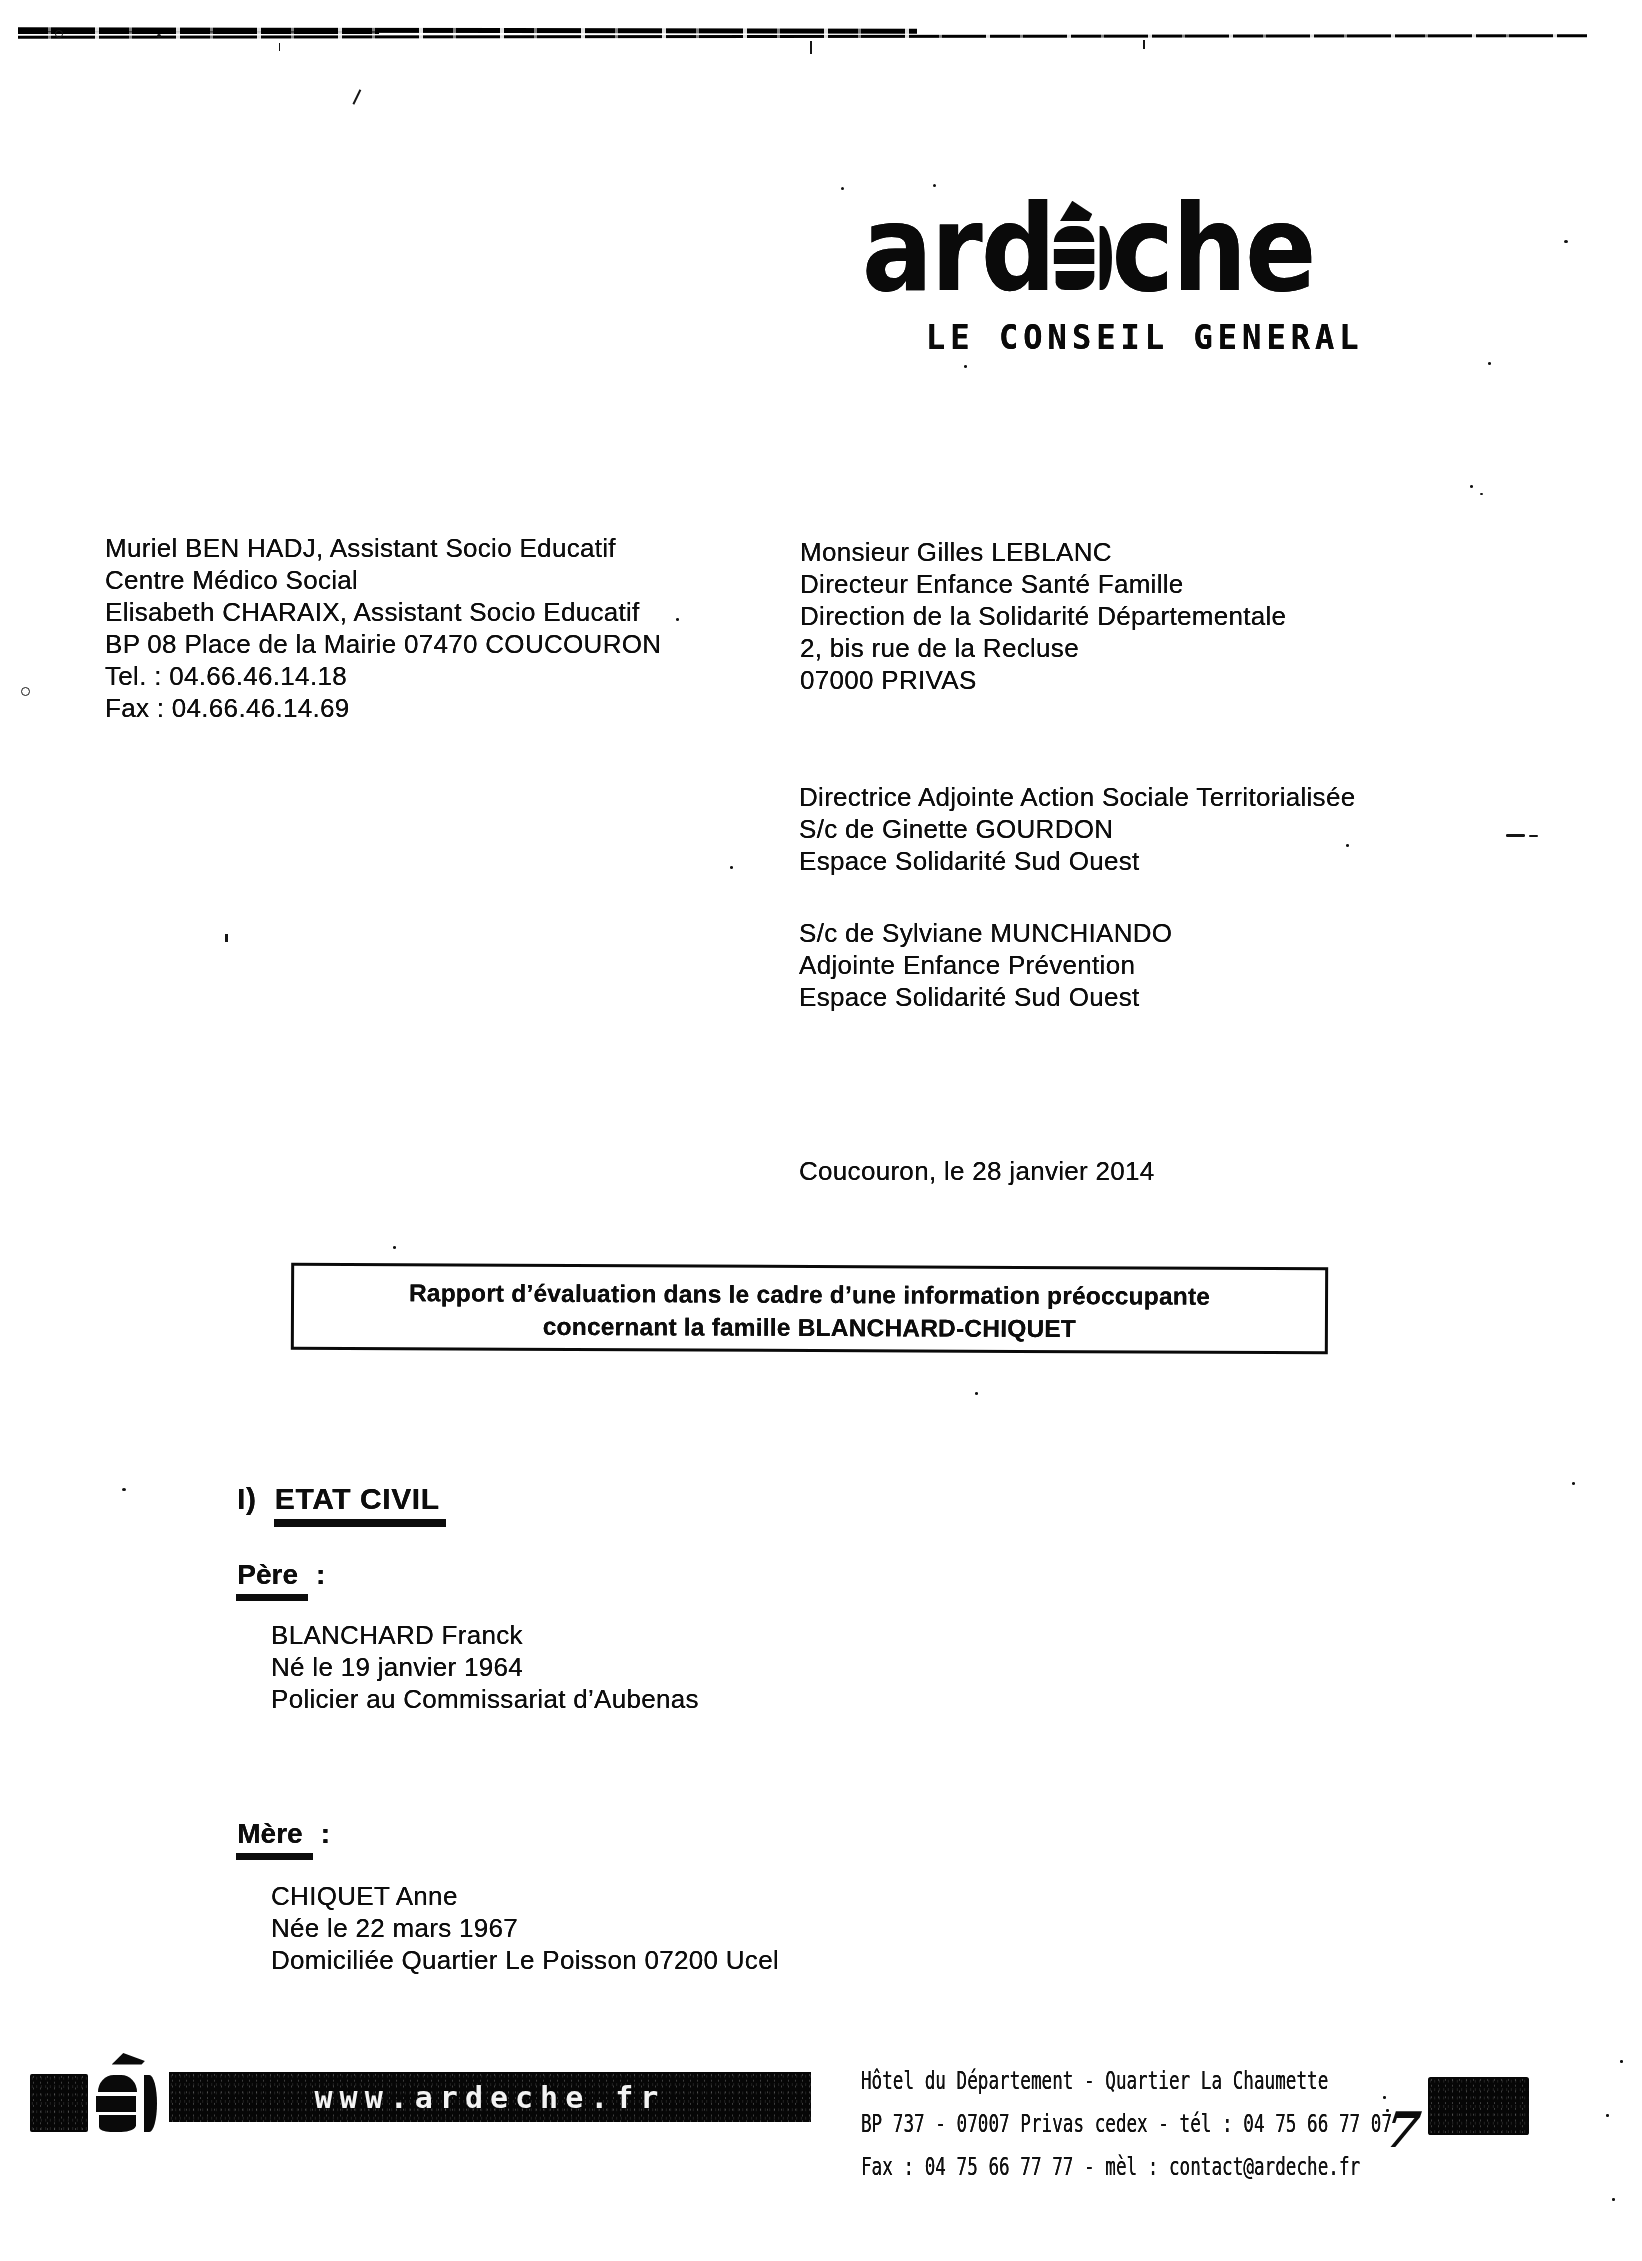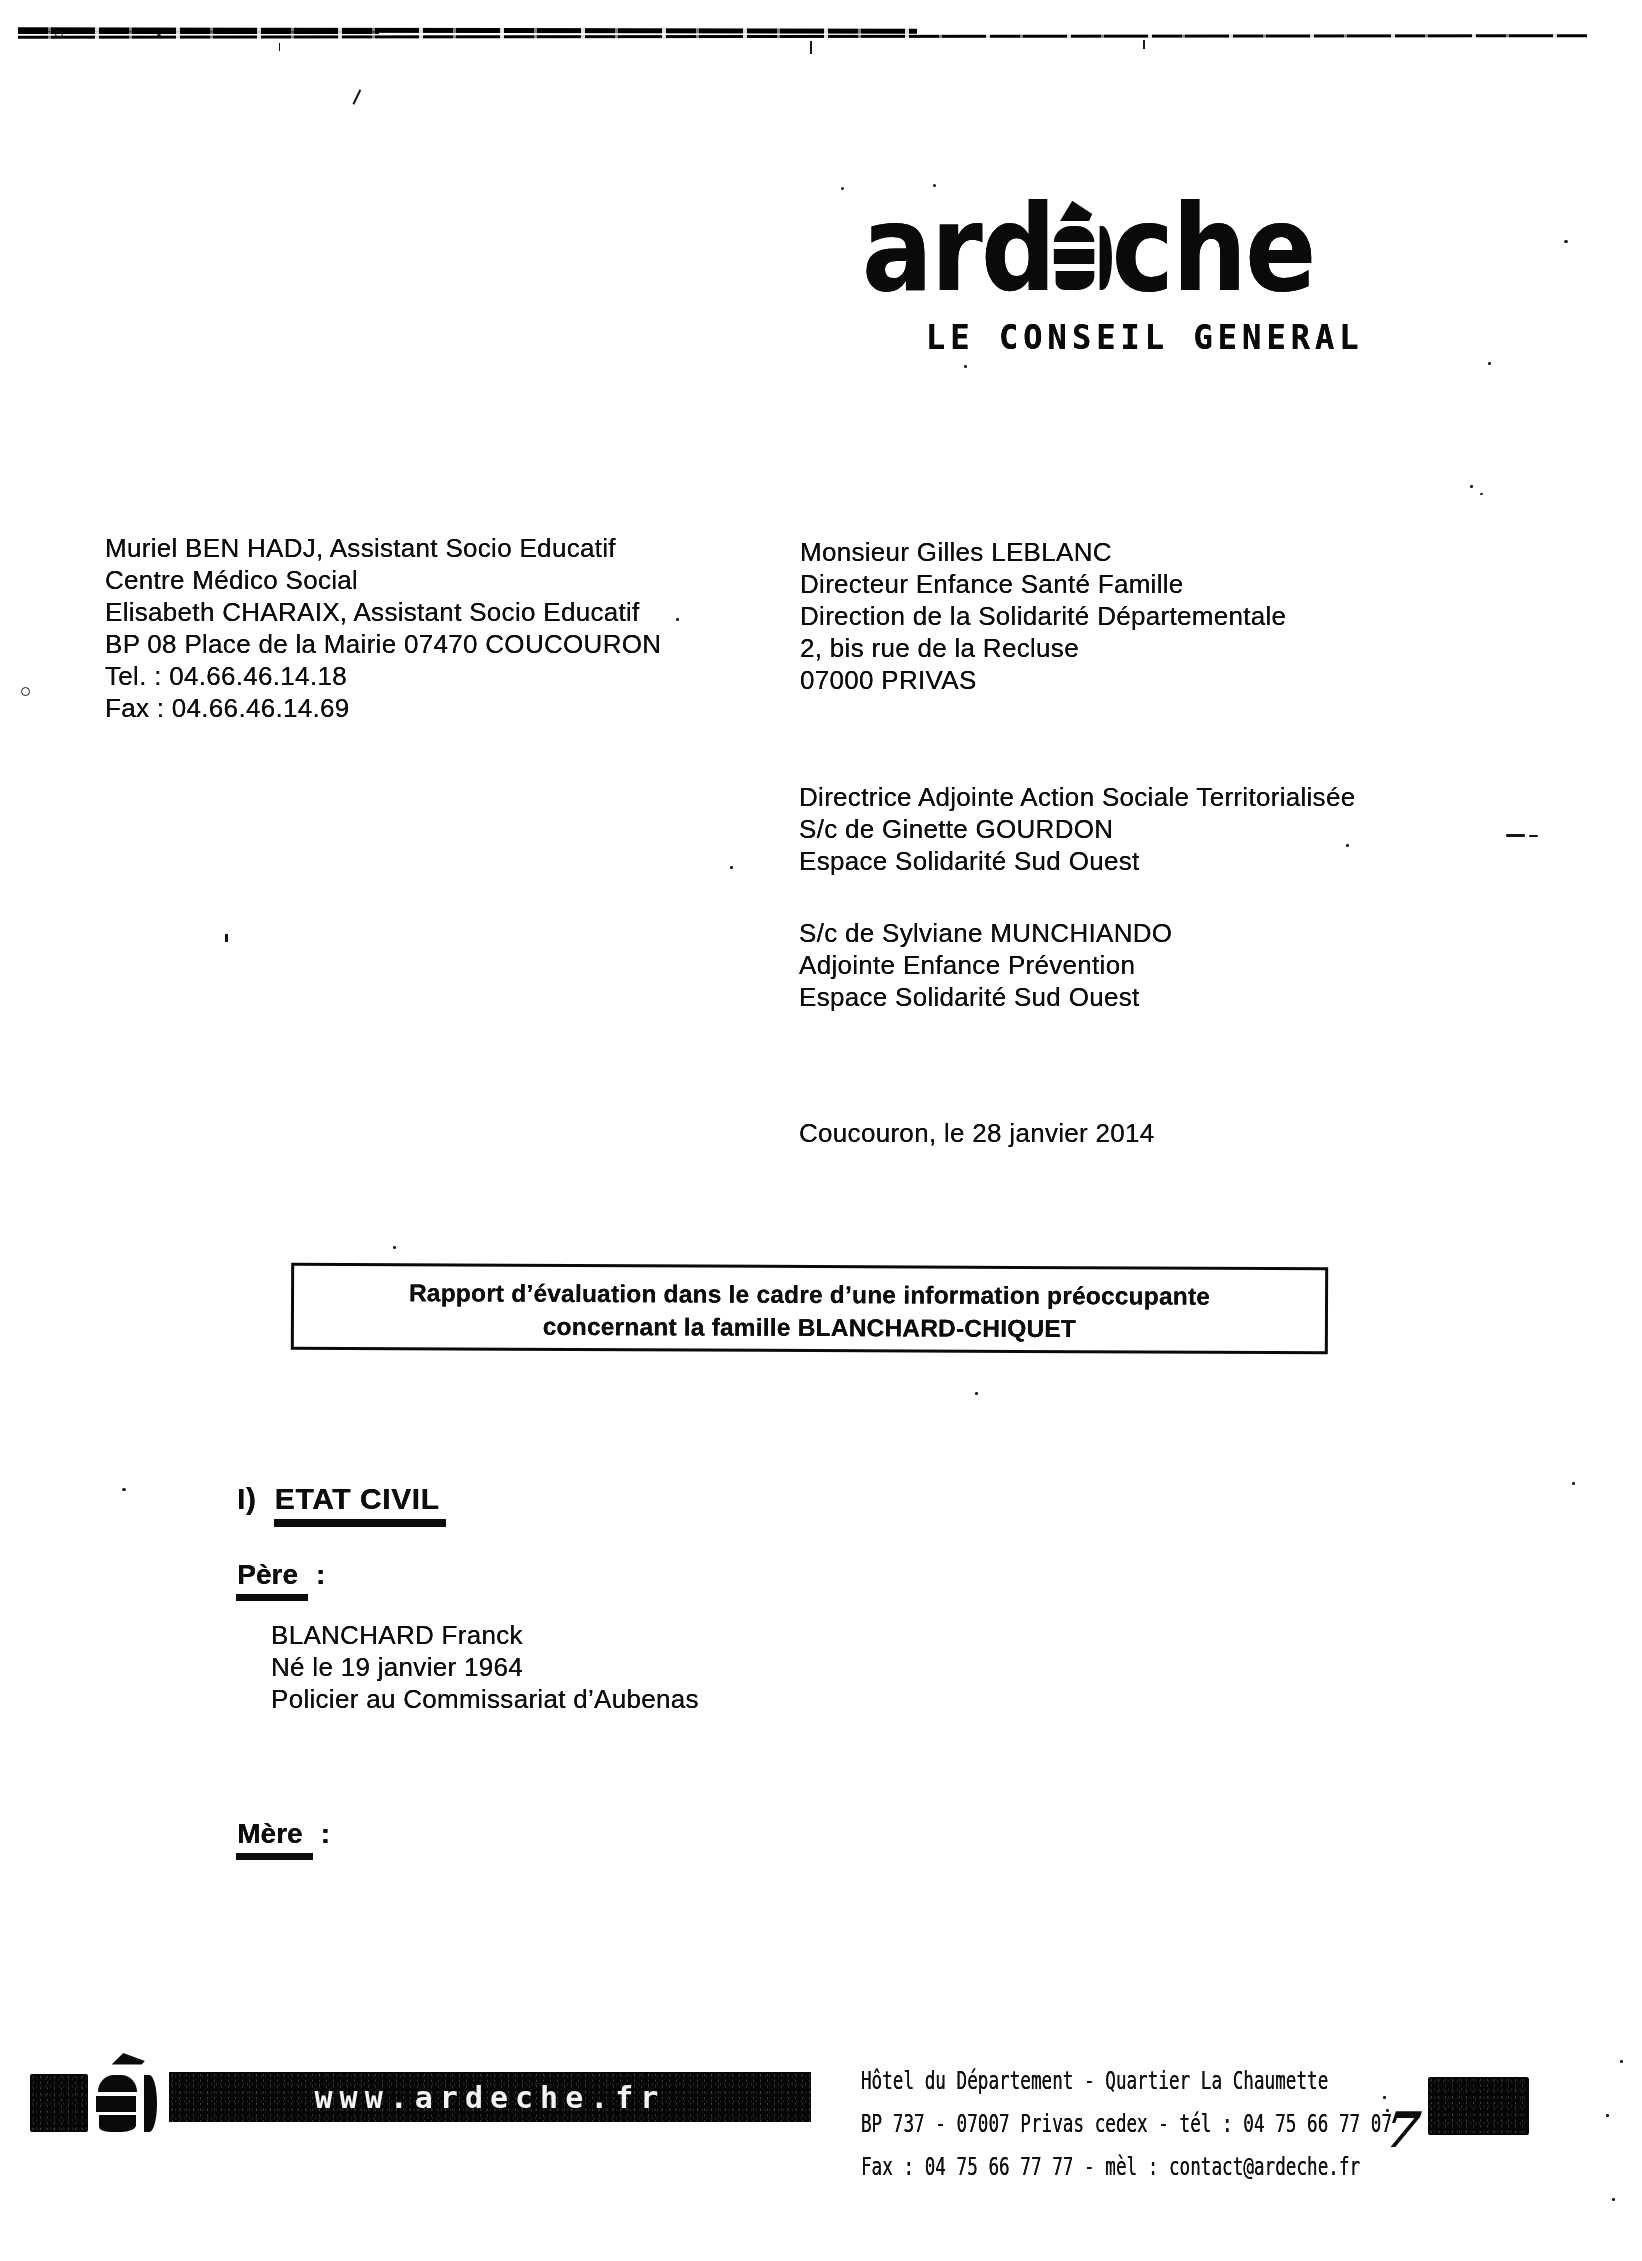--- a/index.html
+++ b/index.html
@@ -123,21 +123,21 @@
     <div class="ln2">S/c de Ginette GOURDON</div>
     <div class="ln2">Espace Solidarité Sud Ouest</div>
   </div>
 
   <div class="abs txt" style="left:799px; top:918px;">
     <div class="ln2">S/c de Sylviane MUNCHIANDO</div>
     <div class="ln2">Adjointe Enfance Prévention</div>
     <div class="ln2">Espace Solidarité Sud Ouest</div>
   </div>
 
-  <div class="abs txt" style="left:799px; top:1118px;">Coucouron, le 28 janvier 2014</div>
+  <div class="abs txt" style="left:799px; top:1156px;">Coucouron, le 28 janvier 2014</div>
 
   <div class="title-box">
     <div>Rapport d’évaluation dans le cadre d’une information préoccupante</div>
     <div>concernant la famille BLANCHARD-CHIQUET</div>
   </div>
 
   <div class="abs h-sec" style="left:237px; top:1482px;">
     <span class="num">I)</span><span class="u-thick">ETAT CIVIL</span>
   </div>
 
@@ -145,20 +145,25 @@
     <span class="u-thick2">Père</span><span> :</span>
   </div>
   <div class="abs txt" style="left:271px; top:1620px;">
     <div class="ln2">BLANCHARD Franck</div>
     <div class="ln2">Né le 19 janvier 1964</div>
     <div class="ln2">Policier au Commissariat d’Aubenas</div>
   </div>
 
   <div class="abs h-sub" style="left:236px; top:1818px;">
     <span class="u-thick2">Mère</span><span> :</span>
+  </div>
+  <div class="abs txt" style="left:271px; top:1881px;">
+    <div class="ln2">CHIQUET Anne</div>
+    <div class="ln2">Née le 22 mars 1967</div>
+    <div class="ln2">Domiciliée Quartier Le Poisson 07200 Ucel</div>
   </div>
 
   <div class="abs noisy f-sq"></div>
   <div class="abs f-e">
     <i class="accent"></i>
       <i class="b1"></i>
       <i class="b2"></i>
       <i class="b3"></i>
       <i class="vb"></i>
   </div>

